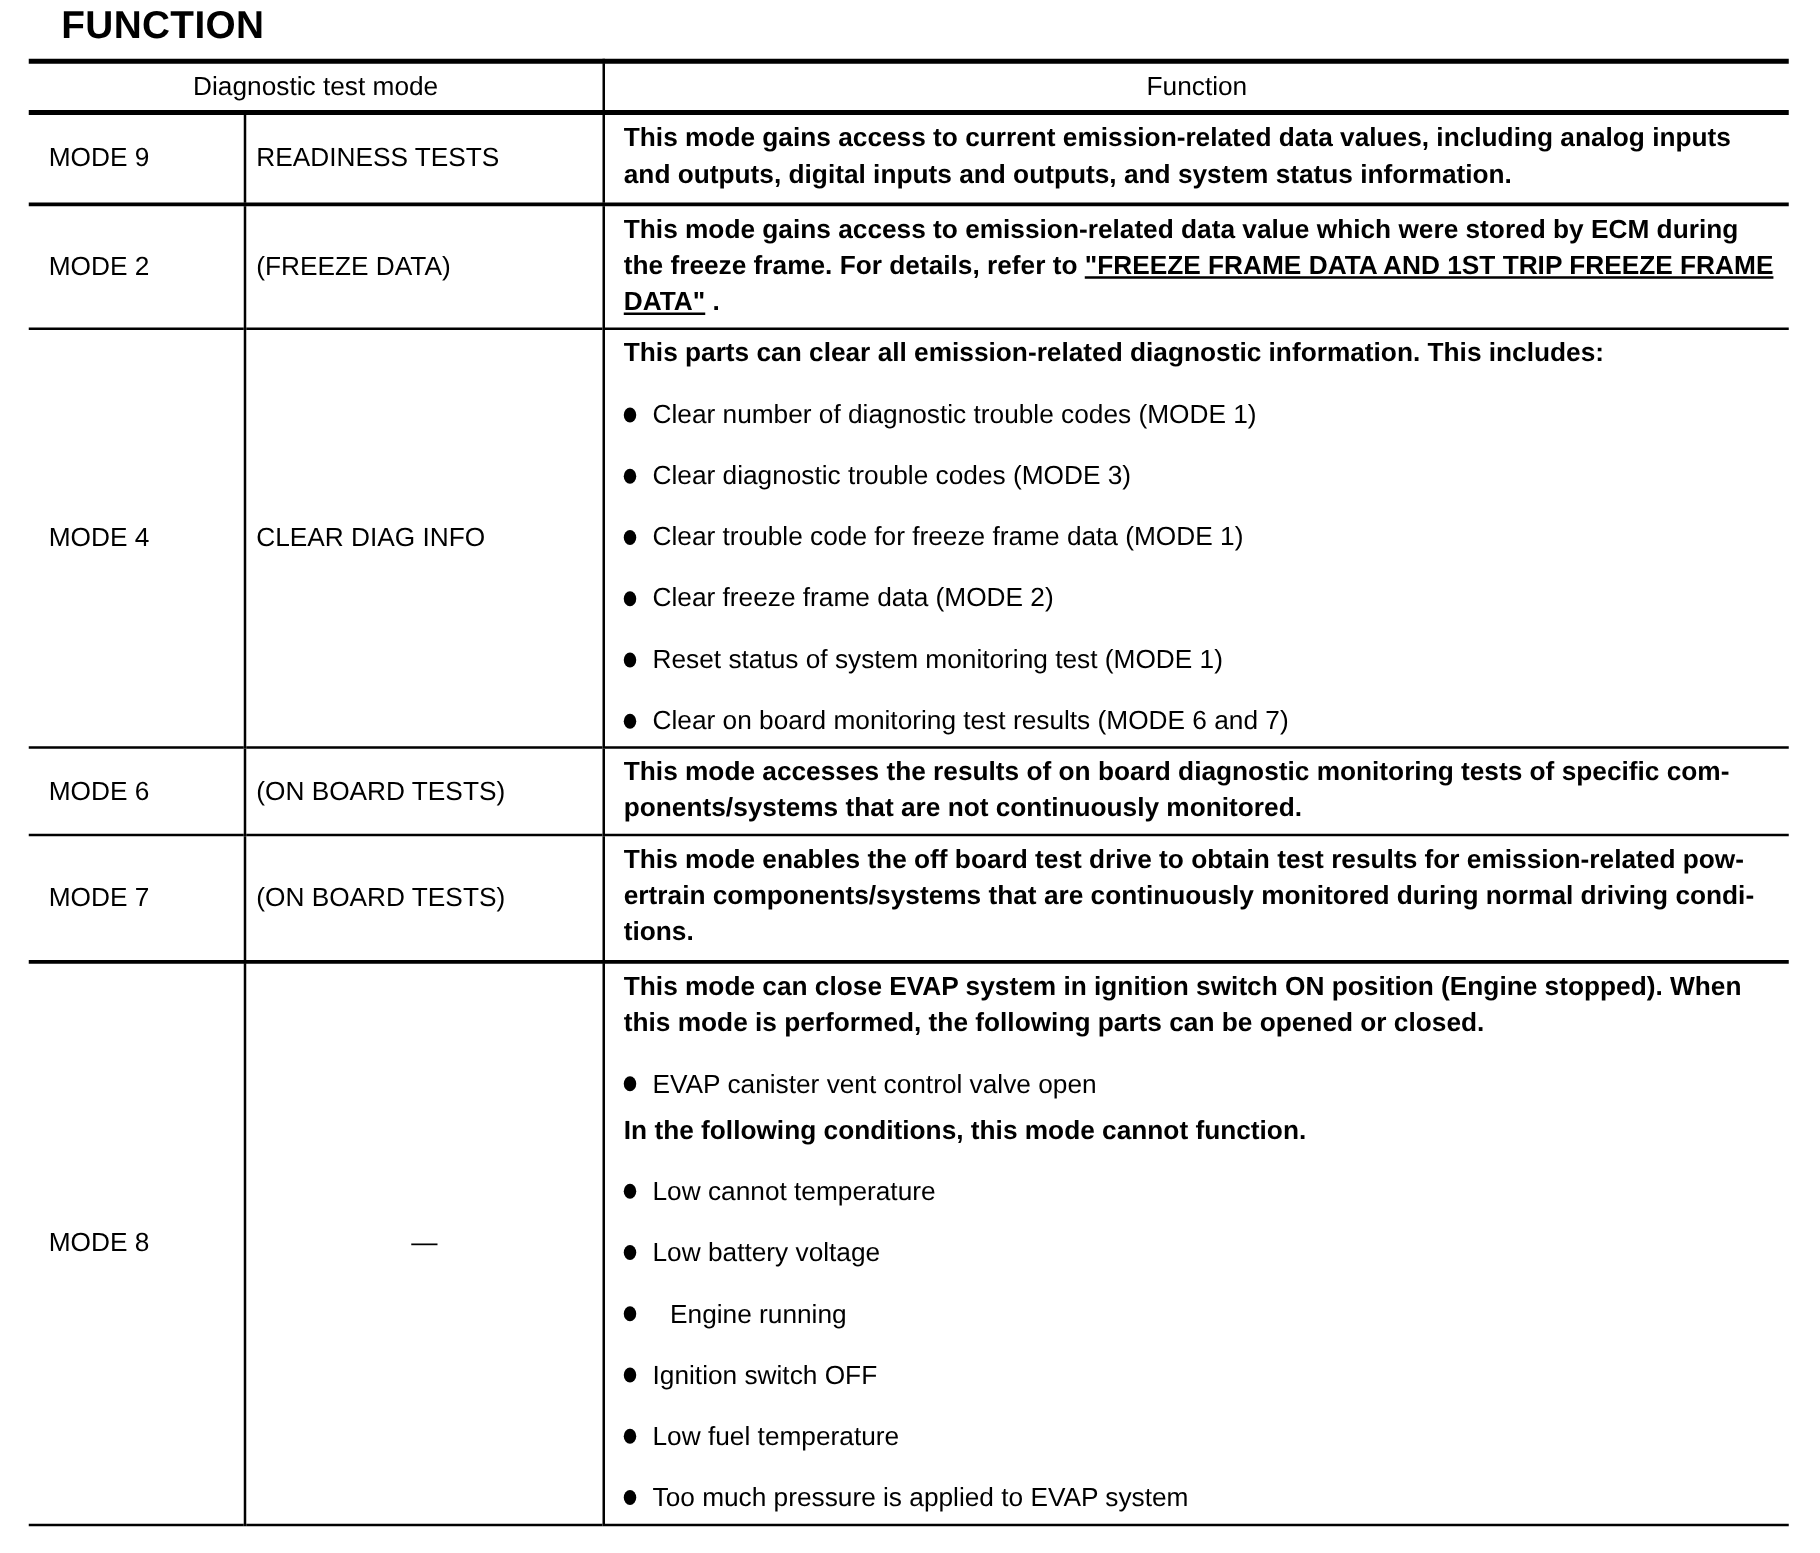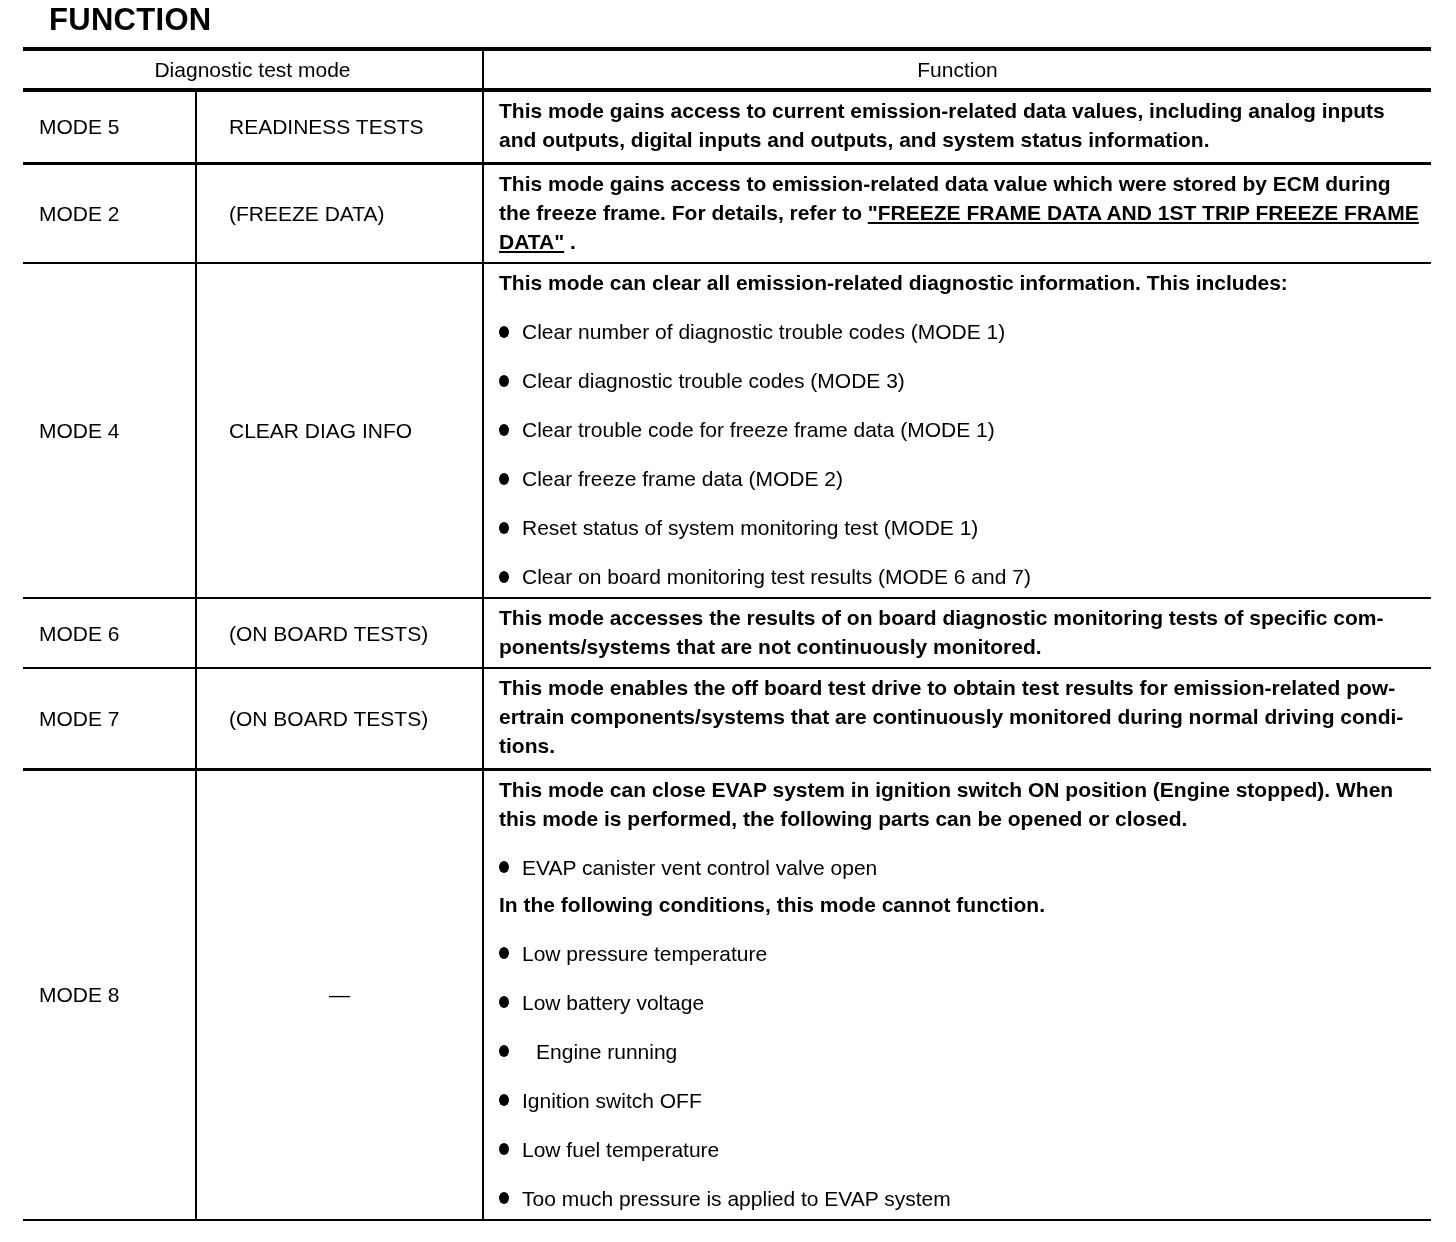--- a/index.html
+++ b/index.html
@@ -21,21 +21,21 @@
     table.ft col.c2 { width: 287px; }
     table.ft col.c3 { width: 948px; }
     table.ft thead tr { border-top: 4px solid #000; border-bottom: 4px solid #000; }
     table.ft th {
       font-weight: normal; height: 37px; padding: 0; text-align: center;
       vertical-align: middle;
     }
     table.ft th.h1 { border-right: 2px solid #000; }
     table.ft td { padding: 0; vertical-align: middle; }
     table.ft td.mode { padding-left: 16px; border-right: 2px solid #000; }
-    table.ft td.name { padding-left: 32px; border-right: 2px solid #000; }
+    table.ft td.name { padding-left: 8px; border-right: 2px solid #000; }
     table.ft td.name.center { padding-left: 0; text-align: center; }
     table.ft td.fn { padding: 4px 8px 6px 15px; vertical-align: top; }
     table.ft tbody tr { border-bottom: 2px solid #000; }
     table.ft tbody tr.thick { border-bottom: 3px solid #000; }
     table.ft tbody tr.last { border-bottom: 4px solid #000; }
     .fn p { margin: 0; font-weight: bold; }
     .fn .bul { display: flex; align-items: center; margin-top: 20px; }
     .fn .bul .dot {
       display: inline-block; width: 10px; height: 12px; border-radius: 50%;
       background: #000; margin-right: 13px; flex: 0 0 auto;
@@ -57,41 +57,41 @@
     </colgroup>
   <thead>
     <tr>
       <th class="h1" colspan="2">Diagnostic test mode</th>
       <th>Function</th>
     </tr>
   </thead>
   <tbody>
 
     <tr class="thick" style="height:73px">
-      <td class="mode">MODE 5</td>
+      <td class="mode">MODE 9</td>
       <td class="name">READINESS TESTS</td>
       <td class="fn">
         <p>This mode gains access to current emission-related data values, including analog inputs and outputs, digital inputs and outputs, and system status information.</p>
       </td>
     </tr>
 
     <tr style="height:100px">
       <td class="mode">MODE 2</td>
       <td class="name">(FREEZE DATA)</td>
       <td class="fn">
         <p><span>This mode gains access to emission-related data value which were stored by ECM during the freeze frame. For details, refer to </span><span class="link">"FREEZE FRAME DATA AND 1ST TRIP FREEZE FRAME DATA"</span><span> .</span></p>
       </td>
     </tr>
 
 
     <tr style="height:267px">
       <td class="mode">MODE 4</td>
       <td class="name">CLEAR DIAG INFO</td>
       <td class="fn">
-        <p>This mode can clear all emission-related diagnostic information. This includes:</p>
+        <p>This parts can clear all emission-related diagnostic information. This includes:</p>
         <div class="bul">
             <span class="dot"></span>
             <span>Clear number of diagnostic trouble codes (MODE 1)</span>
           </div>
         <div class="bul">
             <span class="dot"></span>
             <span>Clear diagnostic trouble codes (MODE 3)</span>
           </div>
         <div class="bul">
             <span class="dot"></span>
@@ -133,21 +133,21 @@
       <td class="name center">—</td>
       <td class="fn">
         <p>This mode can close EVAP system in ignition switch ON position (Engine stopped). When this mode is performed, the following parts can be opened or closed.</p>
         <div class="bul">
             <span class="dot"></span>
             <span>EVAP canister vent control valve open</span>
           </div>
         <p class="para2">In the following conditions, this mode cannot function.</p>
         <div class="bul">
             <span class="dot"></span>
-            <span>Low pressure temperature</span>
+            <span>Low cannot temperature</span>
           </div>
         <div class="bul">
             <span class="dot"></span>
             <span>Low battery voltage</span>
           </div>
         <div class="bul wide">
             <span class="dot"></span>
             <span>Engine running</span>
           </div>
         <div class="bul">

